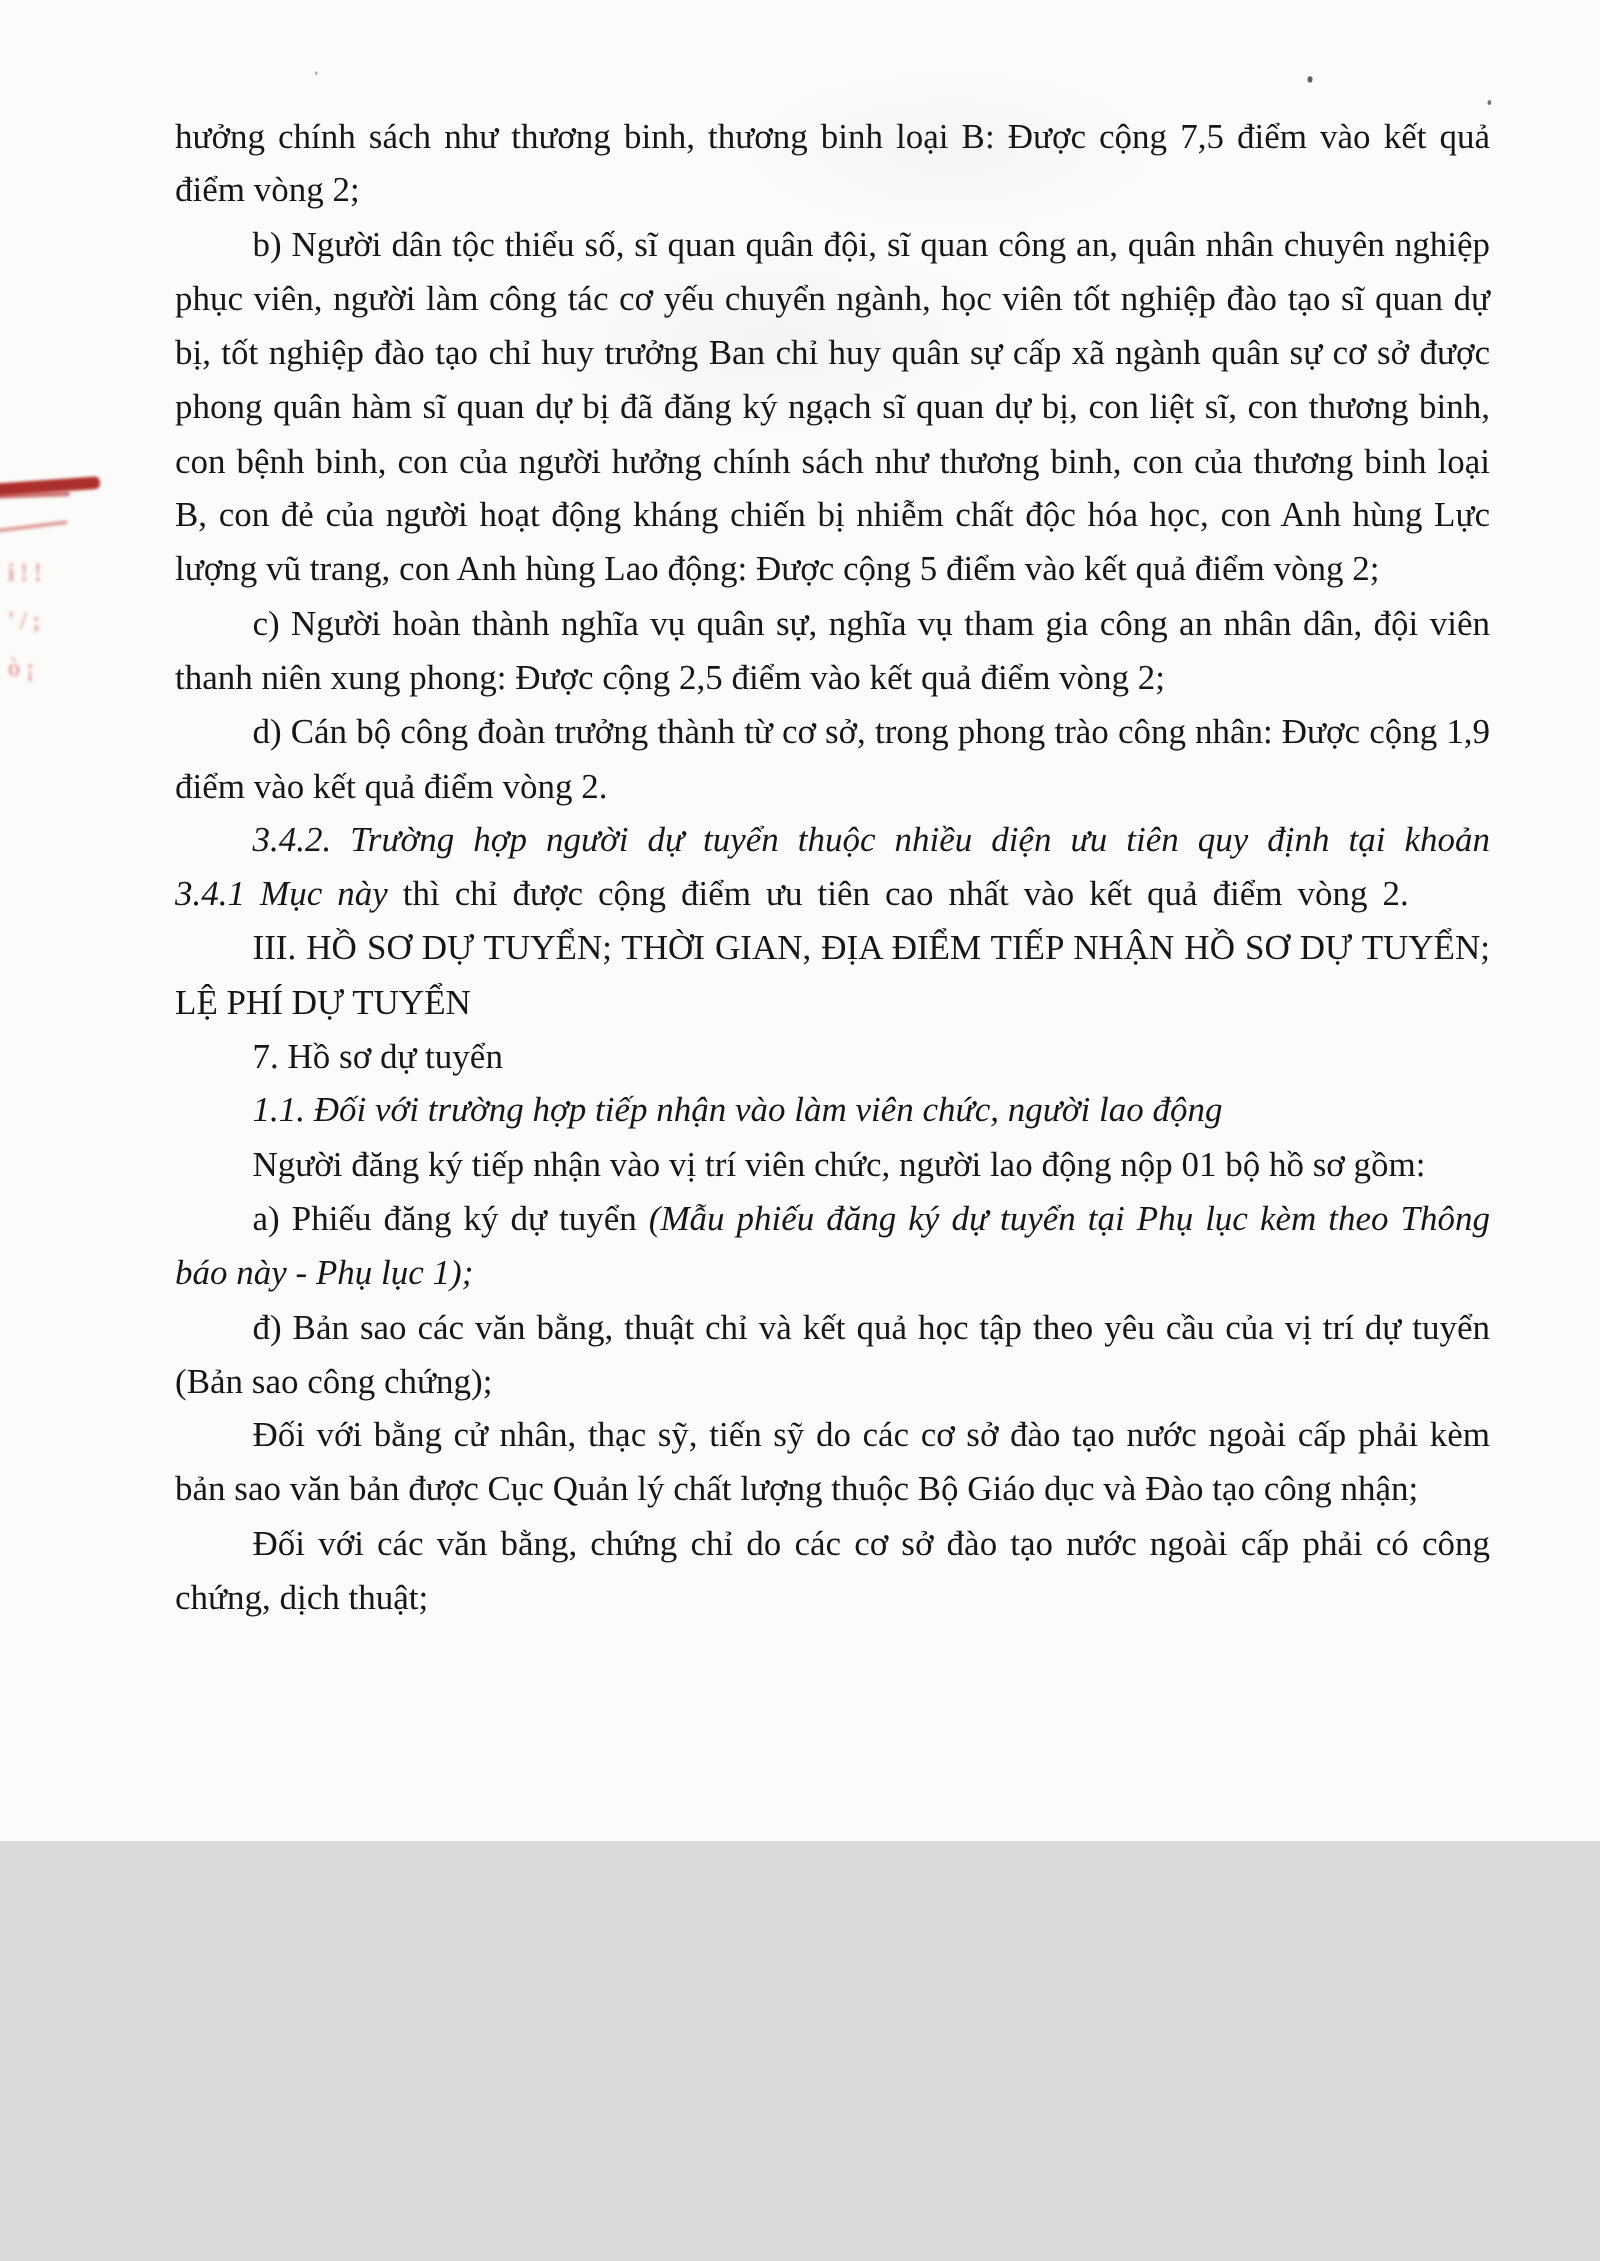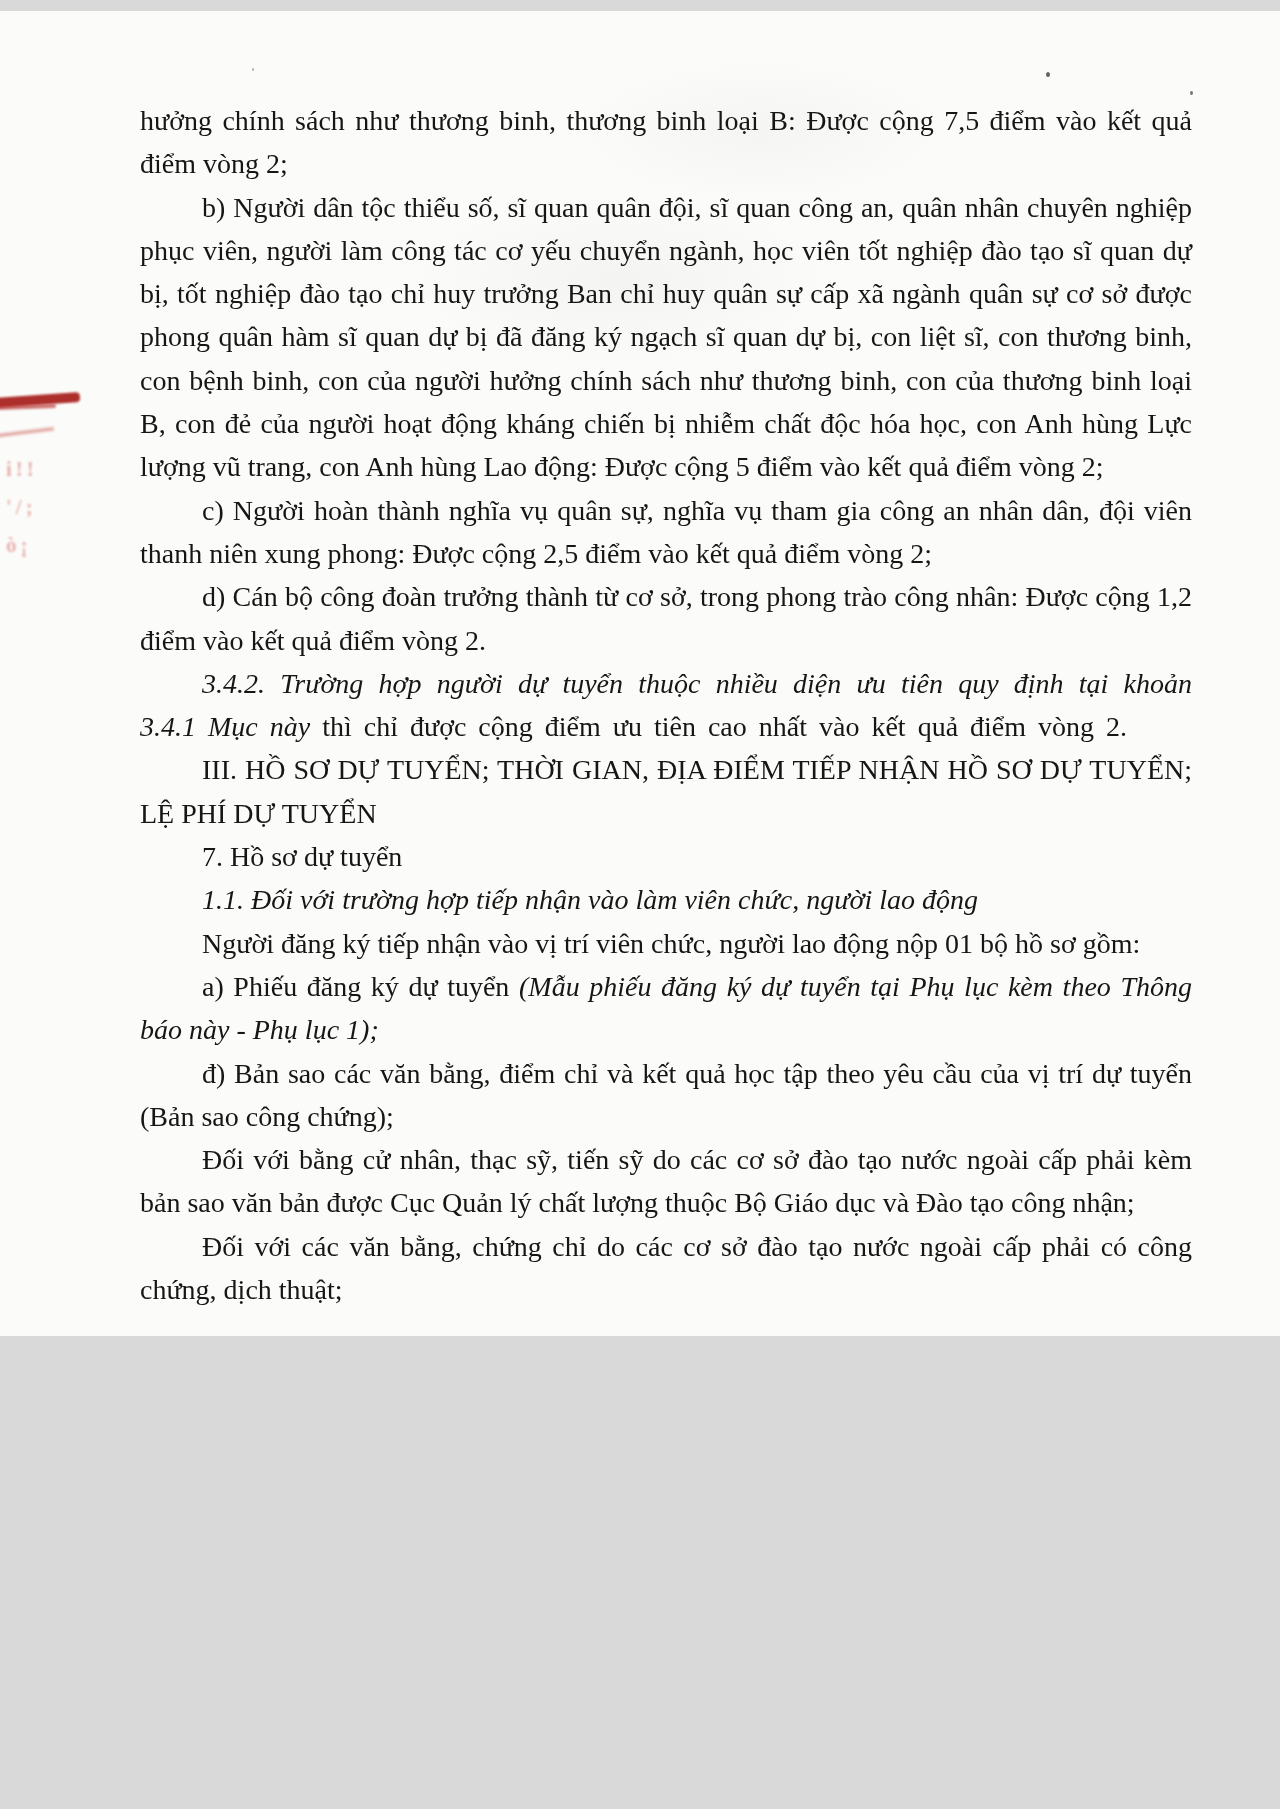--- a/index.html
+++ b/index.html
@@ -1,20 +1,20 @@
 <!DOCTYPE html>
 <html lang="vi"><head>
 <meta charset="utf-8">
 <style>
   html,body{margin:0;padding:0;}
   body{background:#d9d9d9;font-family:"Liberation Serif", serif;}
   .page{
     position:relative;
-    width:1280px;height:1325px;
-    margin:11px auto;
+    width:1280px;height:1473px;
+    margin:0 auto;
     background:#fbfbf9;
     background-image:
       radial-gradient(ellipse 300px 120px at 620px 270px, rgba(210,214,212,.18), rgba(0,0,0,0) 70%),
       radial-gradient(ellipse 260px 100px at 760px 120px, rgba(208,212,210,.15), rgba(0,0,0,0) 70%),
       radial-gradient(ellipse 340px 140px at 300px 1760px, rgba(205,210,207,.14), rgba(0,0,0,0) 70%);
     overflow:hidden;
     color:#161616;
   }
   .doc{
     position:absolute;left:140px;top:88px;width:1052px;
@@ -75,28 +75,28 @@
 
   <div class="speck s1"></div>
   <div class="speck s2"></div>
   <div class="speck s3"></div>
   <div class="speck s4"></div>
 
   <div class="doc" id="doc-body">
       <p class=""><span>hưởng chính sách như thương binh, thương binh loại B: Được cộng 7,5 điểm vào kết quả điểm vòng 2;</span></p>
       <p class="ind "><span>b) Người dân tộc thiểu số, sĩ quan quân đội, sĩ quan công an, quân nhân chuyên nghiệp phục viên, người làm công tác cơ yếu chuyển ngành, học viên tốt nghiệp đào tạo sĩ quan dự bị, tốt nghiệp đào tạo chỉ huy trưởng Ban chỉ huy quân sự cấp xã ngành quân sự cơ sở được phong quân hàm sĩ quan dự bị đã đăng ký ngạch sĩ quan dự bị, con liệt sĩ, con thương binh, con bệnh binh, con của người hưởng chính sách như thương binh, con của thương binh loại B, con đẻ của người hoạt động kháng chiến bị nhiễm chất độc hóa học, con Anh hùng Lực lượng vũ trang, con Anh hùng Lao động: Được cộng 5 điểm vào kết quả điểm vòng 2;</span></p>
       <p class="ind "><span>c) Người hoàn thành nghĩa vụ quân sự, nghĩa vụ tham gia công an nhân dân, đội viên thanh niên xung phong: Được cộng 2,5 điểm vào kết quả điểm vòng 2;</span></p>
-      <p class="ind "><span>d) Cán bộ công đoàn trưởng thành từ cơ sở, trong phong trào công nhân: Được cộng 1,2 điểm vào kết quả điểm vòng 2.</span></p>
+      <p class="ind "><span>d) Cán bộ công đoàn trưởng thành từ cơ sở, trong phong trào công nhân: Được cộng 1,9 điểm vào kết quả điểm vòng 2.</span></p>
       <p class="ind wide"><span class="it">3.4.2. Trường hợp người dự tuyển thuộc nhiều diện ưu tiên quy định tại khoản 3.4.1 Mục này </span><span>thì chỉ được cộng điểm ưu tiên cao nhất vào kết quả điểm vòng 2.</span></p>
       <p class="ind "><span class="b">III. HỒ SƠ DỰ TUYỂN; THỜI GIAN, ĐỊA ĐIỂM TIẾP NHẬN HỒ SƠ DỰ TUYỂN; LỆ PHÍ DỰ TUYỂN</span></p>
       <p class="ind "><span class="b">7.  Hồ sơ dự tuyển</span></p>
       <p class="ind "><span class="it b">1.1. Đối với trường hợp tiếp nhận vào làm viên chức, người lao động</span></p>
       <p class="ind "><span>Người đăng ký tiếp nhận vào vị trí viên chức, người lao động nộp 01 bộ hồ sơ gồm:</span></p>
       <p class="ind "><span>a) Phiếu đăng ký dự tuyển </span><span class="it">(Mẫu phiếu đăng ký dự tuyển tại Phụ lục kèm theo Thông báo này - Phụ lục 1);</span></p>
-      <p class="ind "><span>đ) Bản sao các văn bằng, điểm chỉ và kết quả học tập theo yêu cầu của vị trí dự tuyển (Bản sao công chứng);</span></p>
+      <p class="ind "><span>đ) Bản sao các văn bằng, thuật chỉ và kết quả học tập theo yêu cầu của vị trí dự tuyển (Bản sao công chứng);</span></p>
       <p class="ind "><span>Đối với bằng cử nhân, thạc sỹ, tiến sỹ do các cơ sở đào tạo nước ngoài cấp phải kèm bản sao văn bản được Cục Quản lý chất lượng thuộc Bộ Giáo dục và Đào tạo công nhận;</span></p>
       <p class="ind "><span>Đối với các văn bằng, chứng chỉ do các cơ sở đào tạo nước ngoài cấp phải có công chứng, dịch thuật;</span></p>
     </div>
 
   <div class="page-number">8</div>
 
   <div class="signature">
     <svg width="100" height="80" viewBox="0 0 100 80" aria-hidden="true">
       <path d="M10 58 C 20 50, 34 36, 46 20 C 51 13, 58 8, 61 13 C 64 18, 55 27, 45 36 C 36 44, 27 53, 31 58 C 35 63, 46 55, 53 46 C 59 38, 62 30, 57 28 C 52 26, 46 34, 50 41 C 54 48, 66 44, 76 32" fill="none" stroke="#1d1d1f" stroke-width="3.4" stroke-linecap="round" stroke-linejoin="round"></path>
     </svg>

